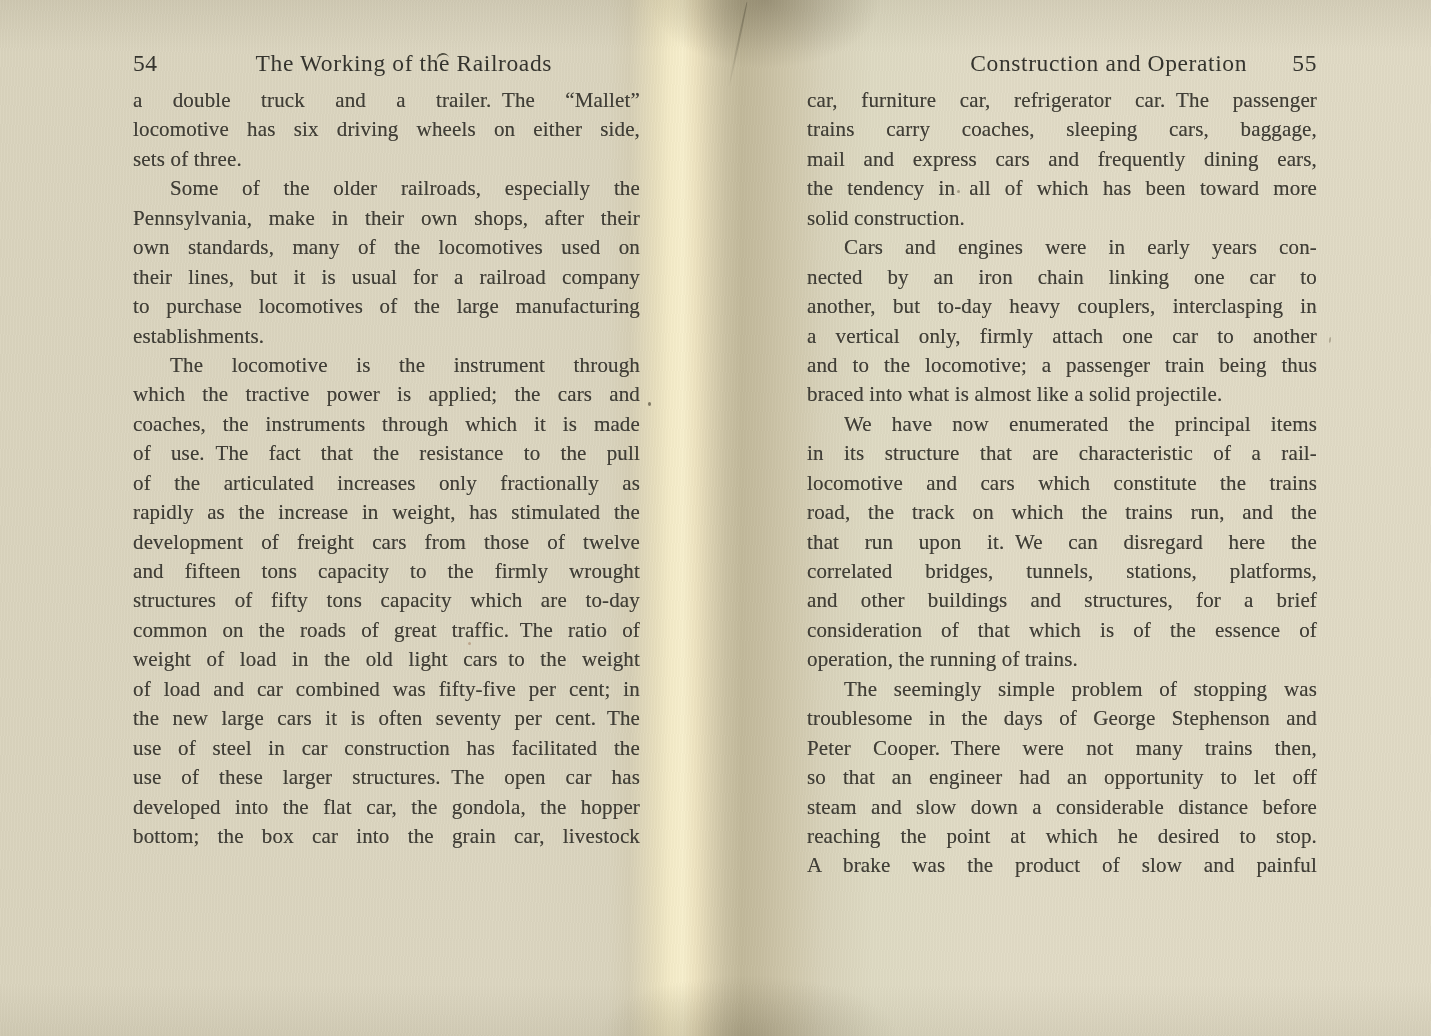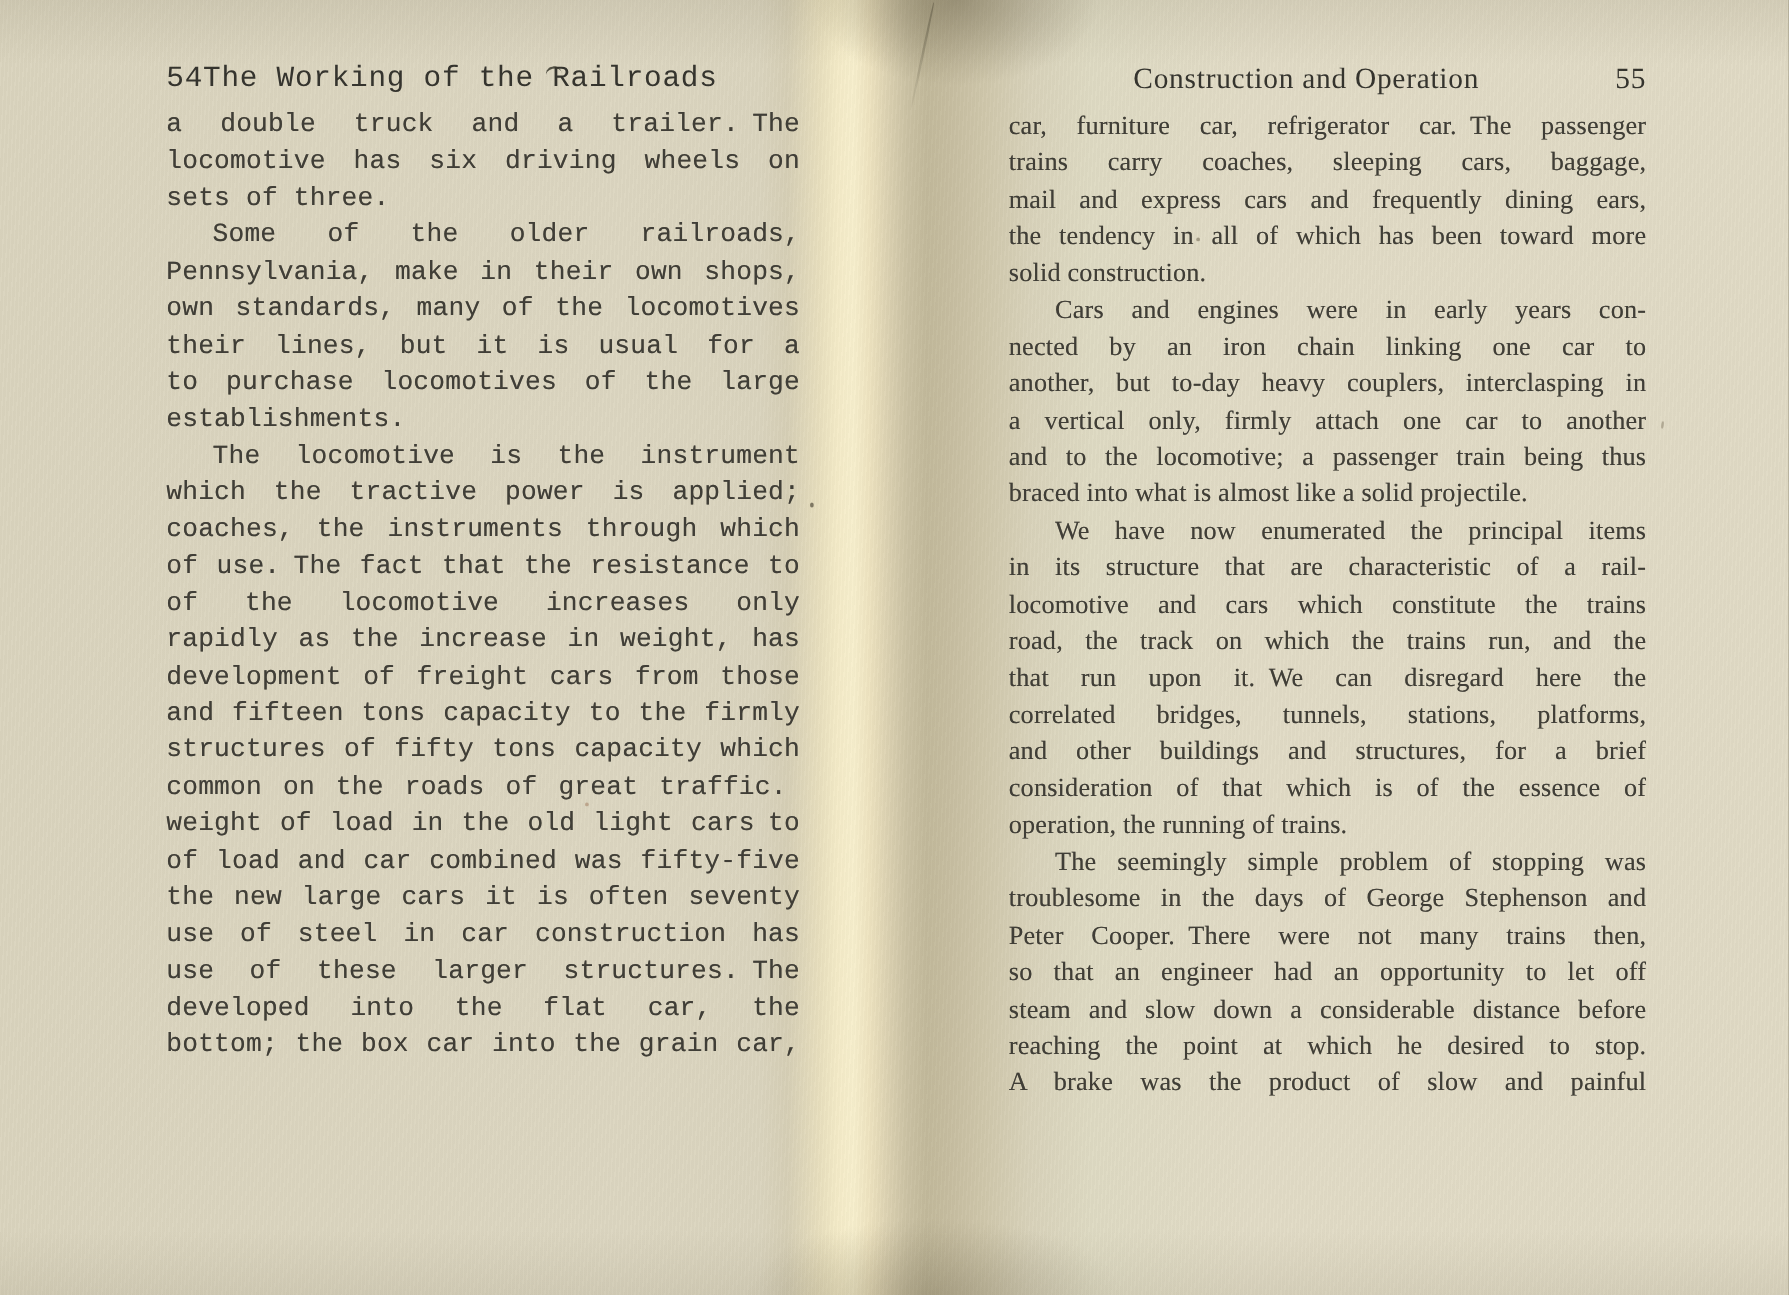--- a/index.html
+++ b/index.html
@@ -18,35 +18,35 @@
       repeating-linear-gradient(93deg, rgba(255,255,255,0.022) 0 1px, rgba(70,65,50,0.022) 1px 3px),
       linear-gradient(90deg,
         #dad4be 0%, #dcd6c1 35%, #dad4be 42.5%,
         #d6cfb6 44%, #e8dfbe 45.8%, #f4ebc8 46.8%, #f7efcd 47.7%,
         #eee3c0 48.6%, #dcd2b2 49.6%, #cbc2a4 50.7%, #c2b99b 51.8%,
         #c6bda0 53%, #cfc7ab 55%, #d8d2ba 57.5%, #dedac3 61%,
         #e1dbc6 70%, #e0dac5 100%);
   }
 
   .page-block { position: absolute; top: 50px; }
-  .page-block.left  { left: 133px; width: 507px; font-family: Liberation Mono, monospace; }
+  .page-block.left  { left: 133px; width: 507px; }
   .page-block.right { left: 807px; width: 510px; }
 
   .page-header {
     display: flex;
     align-items: baseline;
     height: 36px;
     font-size: 23.5px;
     letter-spacing: 0.6px;
     color: #35342e;
     position: relative;
   }
   .page-number { width: 70px; }
   .page-header.num-right .page-number { text-align: right; }
-  .running-title { flex: 1; text-align: center; white-space: nowrap; }
+  .running-title { flex: 1; text-align: right; white-space: nowrap; }
   .page-block.left  .running-title { padding-right: 88px; }
   .page-block.right .running-title { padding-left: 36px; font-family: Liberation Serif, serif; }
 
   .page-body { }
   .paragraph { margin: 0; }
   .line {
     font-size: 21px;
     line-height: 29.45px;
     max-height: 29.45px;
     overflow: hidden;
@@ -103,21 +103,21 @@
           <div class="line">own standards, many of the locomotives used on</div>
           <div class="line">their lines, but it is usual for a railroad company</div>
           <div class="line">to purchase locomotives of the large manufacturing</div>
           <div class="line last">establishments.</div>
         </div>
         <div class="paragraph">
           <div class="line indent">The locomotive is the instrument through</div>
           <div class="line">which the tractive power is applied; the cars and</div>
           <div class="line">coaches, the instruments through which it is made</div>
           <div class="line">of use. The fact that the resistance to the pull</div>
-          <div class="line">of the locomotive increases only fractionally as</div>
+          <div class="line">of the articulated increases only fractionally as</div>
           <div class="line">rapidly as the increase in weight, has stimulated the</div>
           <div class="line">development of freight cars from those of twelve</div>
           <div class="line">and fifteen tons capacity to the firmly wrought</div>
           <div class="line">structures of fifty tons capacity which are to-day</div>
           <div class="line">common on the roads of great traffic. The ratio of</div>
           <div class="line">weight of load in the old light cars to the weight</div>
           <div class="line">of load and car combined was fifty-five per cent; in</div>
           <div class="line">the new large cars it is often seventy per cent. The</div>
           <div class="line">use of steel in car construction has facilitated the</div>
           <div class="line">use of these larger structures. The open car has</div>

